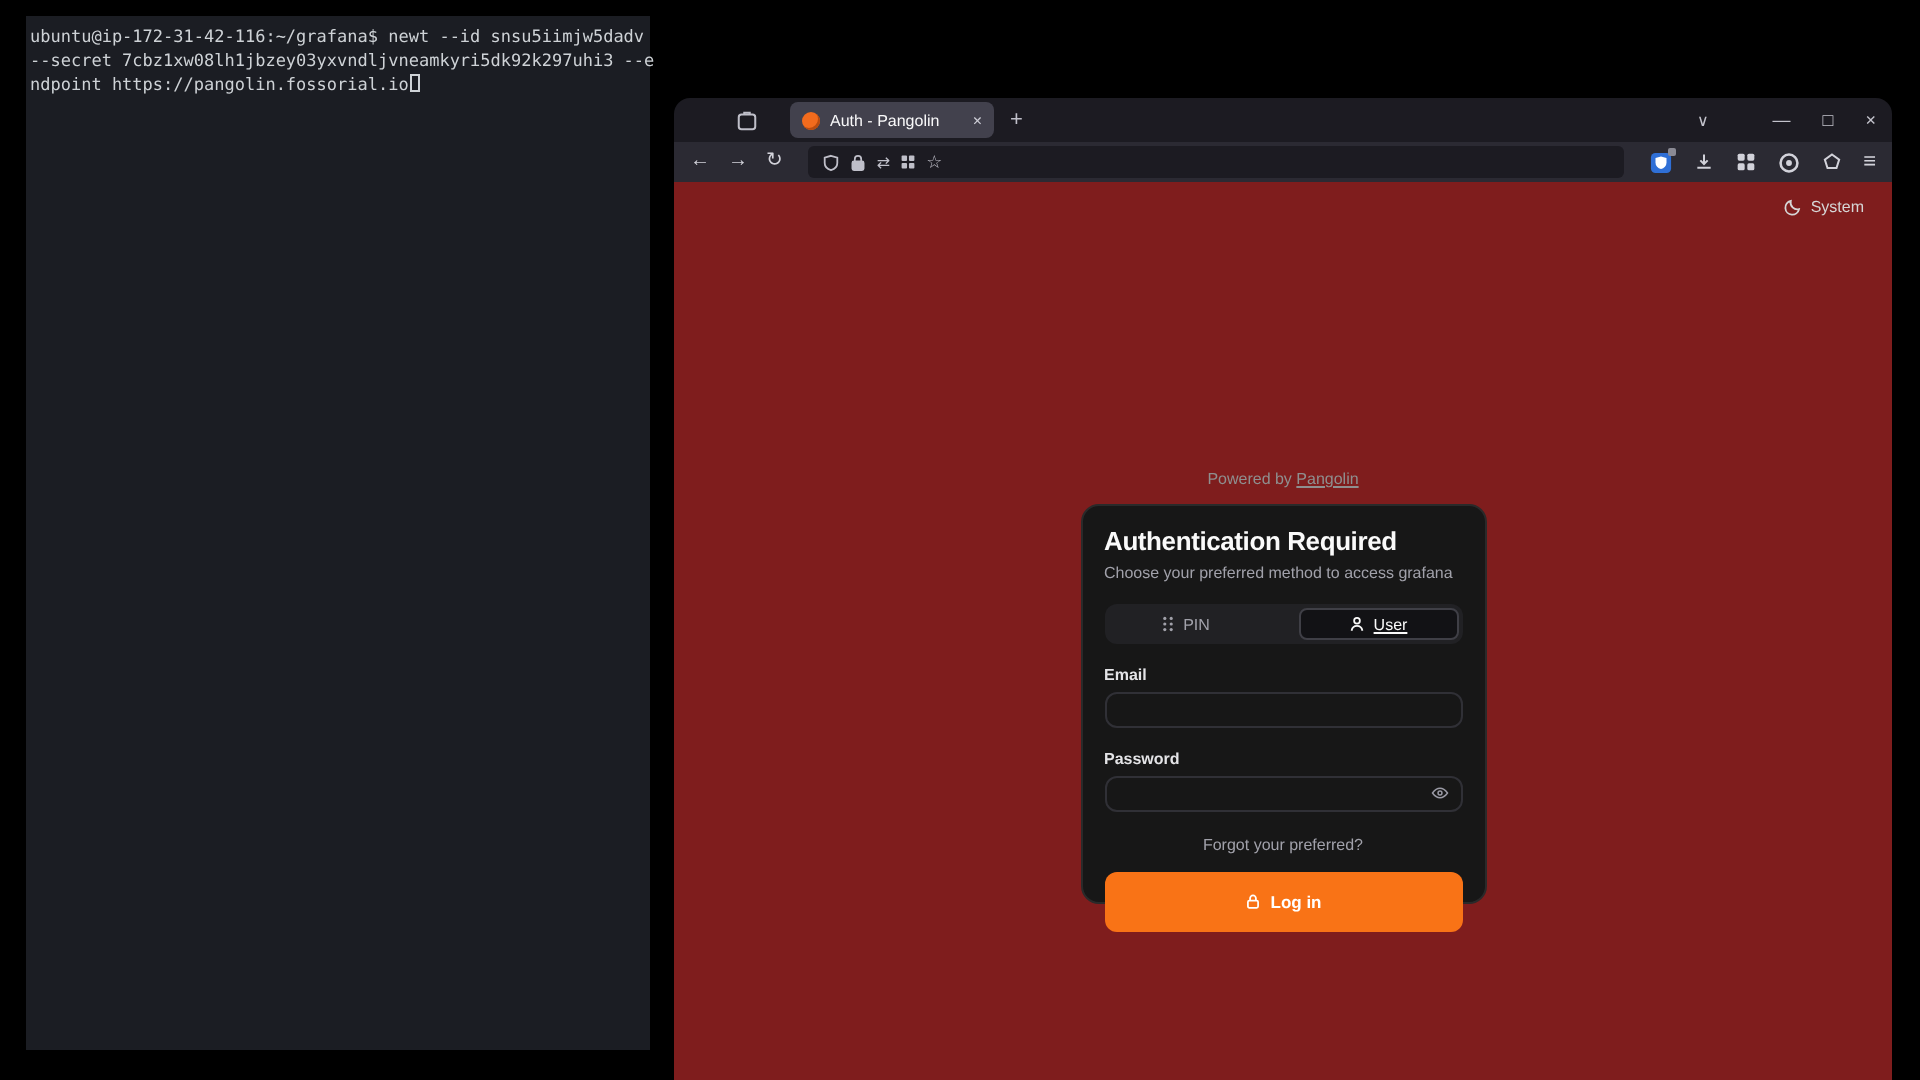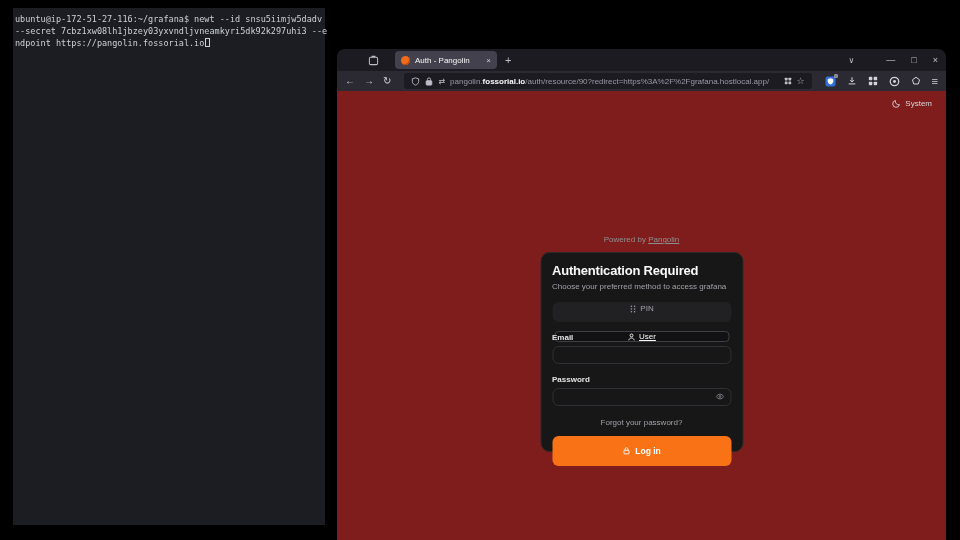--- a/index.html
+++ b/index.html
@@ -60,21 +60,21 @@
   .powered a { color:#8f8f8f; text-decoration:underline; cursor:pointer; }
 
   .card { position:absolute; top:161px; left:50%; transform:translateX(-50%);
           width:203px; height:200px; background:#171717;
           border:1px solid #2a2a2a; border-radius:9px; padding:10px 11px; }
   .card-title { font-size:13px; font-weight:700; color:#fafafa;
                 letter-spacing:-0.2px; }
   .card-sub { font-size:8px; color:#a1a1aa; margin-top:4px; }
 
   .tabs { margin-top:11px; height:20px; background:#212124; border-radius:6px;
-          padding:2px; display:flex; gap:18px;flex-direction:column; }
+          padding:2px; display:flex; gap:18px; }
   .tabseg { flex:1; display:flex; align-items:center; justify-content:center;
             gap:4px; font-size:8px; color:#a1a1aa; border-radius:4px; }
   .tabseg.active { background:#121215; border:1px solid #3f3f46; color:#fafafa;text-decoration:underline; }
 
   .flabel { display:block; font-size:8px; font-weight:700; color:#e4e4e7;
             margin-top:11px; }
   .tinput { width:100%; height:18px; margin-top:4px; background:transparent;
             border:1px solid #303036; border-radius:6px; color:#fff;
             font-size:9px; padding:0 7px; outline:none;
             font-family:"Liberation Sans", sans-serif; }
@@ -90,21 +90,21 @@
            font-family:"Liberation Sans", sans-serif; }
 
   svg { display:block; }
 </style>
 </head>
 <body>
 
 <div class="stage">
 
   <div class="terminal">
-    <pre><span>ubuntu@ip-172-51-27-116:~/grafana$ newt --id snsu5iimjw5dadv</span>
+    <pre><span>ubuntu@ip-172-31-42-116:~/grafana$ newt --id snsu5iimjw5dadv</span>
 <span>--secret 7cbz1xw08lh1jbzey03yxvndljvneamkyri5dk92k297uhi3 --e</span>
 <span>ndpoint https://pangolin.fossorial.io</span><span class="cursor"></span></pre>
   </div>
 
   <div class="browser">
 
     <div class="titlebar">
       <div class="fxview">
         <svg width="11" height="11" viewBox="0 0 12 12" fill="none" stroke="#bfbfc9" stroke-width="1.1">
           <rect x="1.5" y="2.5" width="9" height="8" rx="1.5"></rect>
@@ -132,21 +132,20 @@
 
       <div class="urlbar">
         <svg width="9" height="9" viewBox="0 0 10 10" fill="none" stroke="#bfbfc9" stroke-width="1">
           <path d="M5 1L8.5 2v3c0 2-1.6 3.4-3.5 4C3.1 8.4 1.5 7 1.5 5V2L5 1z"></path>
         </svg>
         <svg width="8" height="9" viewBox="0 0 10 11" fill="none" stroke="#bfbfc9" stroke-width="1.1">
           <rect x="1.5" y="4.5" width="7" height="5.5" rx="1" fill="#bfbfc9"></rect>
           <path d="M3 4.5V3a2 2 0 0 1 4 0v1.5"></path>
         </svg>
         <span style="font-size:8px;color:#bfbfc9">⇄</span>
-        <span class="url"><span class="u-dim">pangolin.</span><span class="u-domain">fossorial.io</span><span class="u-dim">/auth/resource/90?redirect=https%3A%2F%2Fgrafana.hostlocal.app/</span></span>
         <svg width="8" height="8" viewBox="0 0 10 10" fill="#bfbfc9">
           <rect x="1" y="1" width="3.4" height="3.4" rx="0.6"></rect>
             <rect x="5.6" y="1" width="3.4" height="3.4" rx="0.6"></rect>
           <rect x="1" y="5.6" width="3.4" height="3.4" rx="0.6"></rect>
             <rect x="5.6" y="5.6" width="3.4" height="3.4" rx="0.6"></rect>
         </svg>
         <span class="ub-star">☆</span>
       </div>
 
       <div class="ricons">
@@ -222,21 +221,21 @@
 
         <label class="flabel">Password</label>
         <div class="pw-wrap">
           <input class="tinput" type="password" value="" style="">
           <svg class="eye" width="9" height="7" viewBox="0 0 12 8" fill="none" stroke="#9a9aa5" stroke-width="1">
             <path d="M1 4c1.6-2.2 3.3-3.2 5-3.2S9.4 1.8 11 4c-1.6 2.2-3.3 3.2-5 3.2S2.6 6.2 1 4z"></path>
             <circle cx="6" cy="4" r="1.3"></circle>
           </svg>
         </div>
 
-        <div class="forgot">Forgot your password?</div>
+        <div class="forgot">Forgot your preferred?</div>
 
         <button class="login">
           <svg width="8" height="8" viewBox="0 0 10 11" fill="none" stroke="#fff" stroke-width="1.2">
             <rect x="1.5" y="4.5" width="7" height="5" rx="1"></rect>
             <path d="M3 4.5V3a2 2 0 0 1 4 0v1.5"></path>
           </svg>
           <span>Log in</span>
         </button>
       </div>
 

